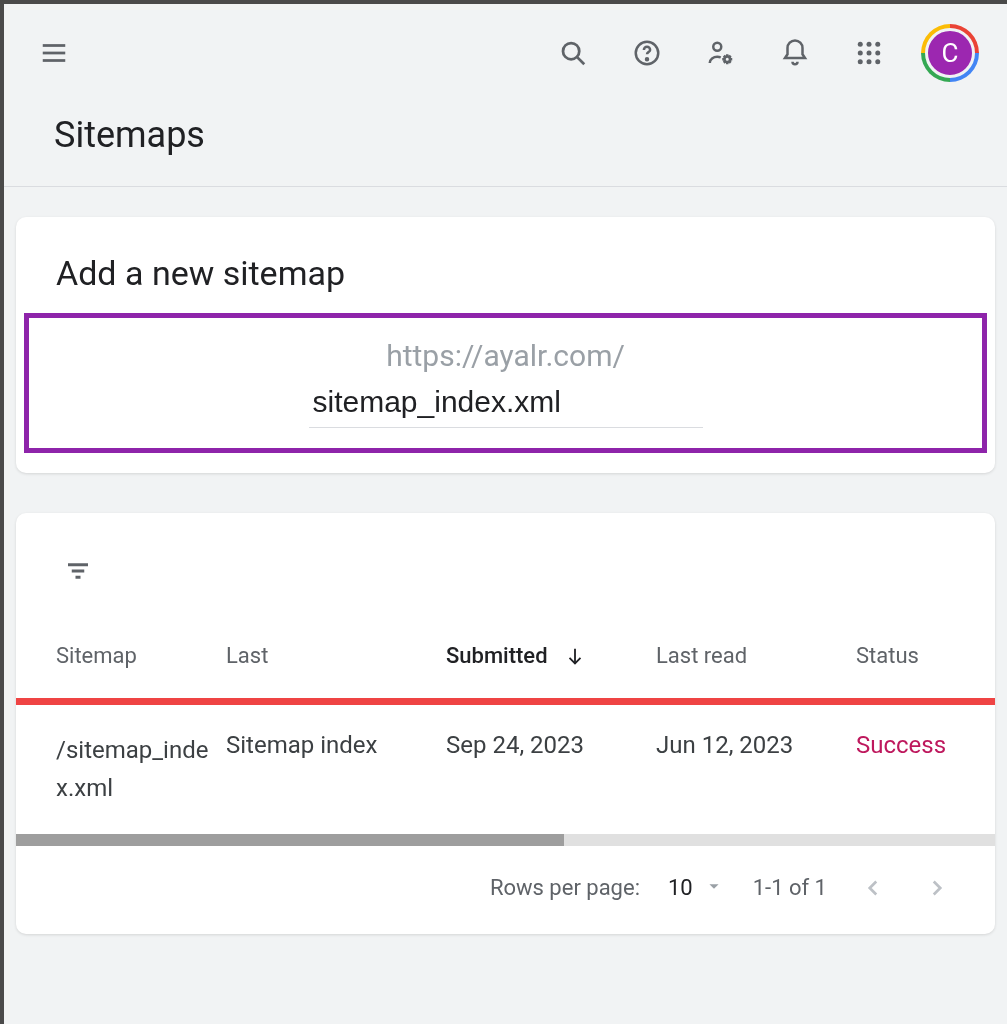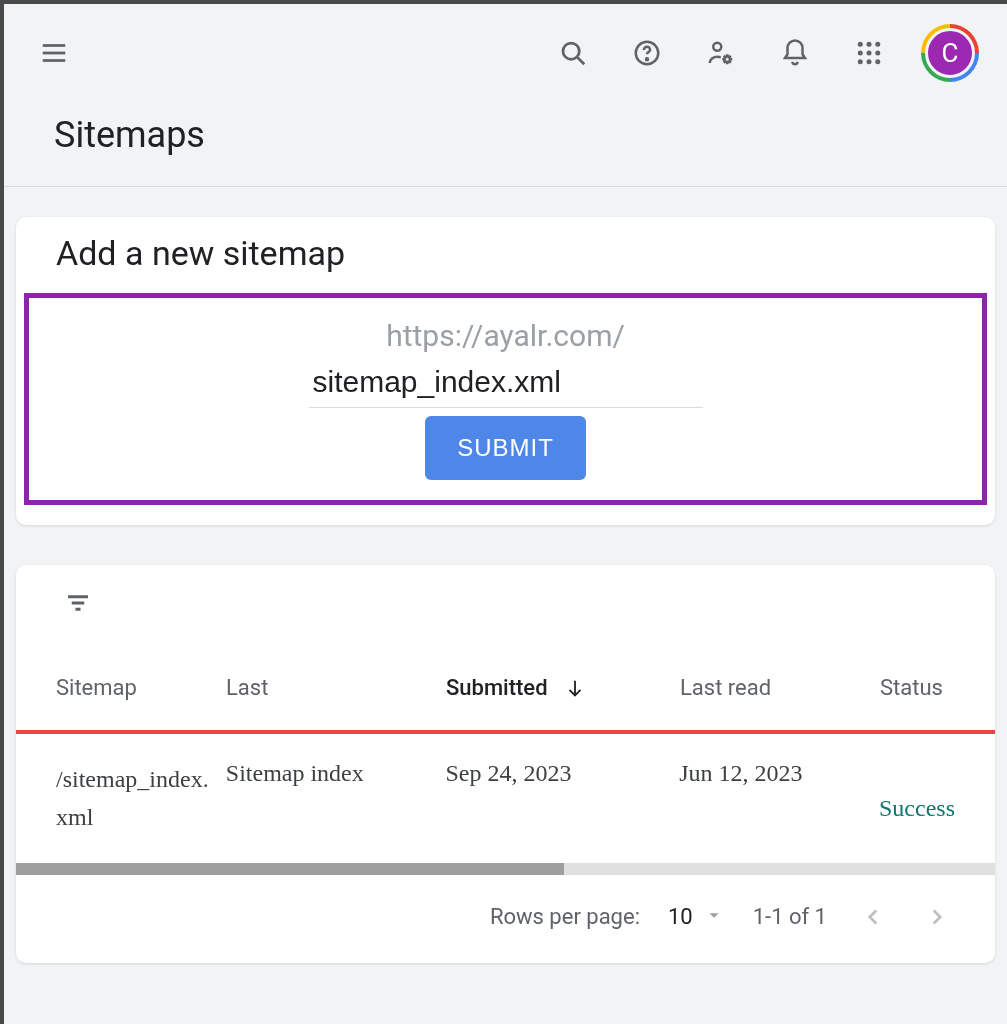--- a/index.html
+++ b/index.html
@@ -55,21 +55,21 @@
   }
   .content { padding: 30px 12px 0 12px; }
   .card {
     background: white;
     border-radius: 10px;
     box-shadow: 0 1px 3px rgba(0,0,0,0.12);
     margin-bottom: 40px;
     overflow: hidden;
   }
   .card-header {
-    padding: 16px 40px 20px 40px;
+    padding: 36px 40px 20px 40px;
     display:flex; align-items:center; justify-content:space-between;
   }
   .card-title {
     font-size: 34px;
     color: #202124;
     font-weight: 400;
   }
   .highlight-box {
     border: 5px solid #8e24aa;
     margin: 0 8px 20px 8px;
@@ -100,39 +100,38 @@
     border: none;
     border-radius: 6px;
     padding: 18px 32px;
     cursor: pointer;
   }
   .filter-icon { color:#5f6368; }
   .table { width: 100%; }
   .table-head {
     display:flex;
     padding: 30px 40px 30px 40px;
-    border-bottom: 4px solid #ef4444;
+    border-bottom: 7px solid #ef4444;
     color: #5f6368;
     font-size: 22px;
   }
   .col-sitemap { width: 170px; }
   .col-type { width: 220px; }
   .col-submitted { width: 210px; color:#202124; font-weight:500; display:flex; align-items:center; gap:16px;}
-  .col-lastread { width: 200px; margin-left: 24px; }
+  .col-lastread { width: 200px; }
   .col-status { flex:1; }
   .table-row {
     display:flex;
     padding: 26px 40px 26px 40px;
     color: #3c4043;
     font-size: 24px;
     align-items: flex-start;
-    font-family: Liberation Serif, serif;
   }
   .table-row .col-sitemap { word-break: break-all; line-height:1.6; padding-right:10px;}
-  .col-status.success { color: #0f766e; margin-top: 35px; }
+  .col-status.success { color: #be185d; }
   .scrollbar-indicator {
     height: 12px;
     background: #e0e0e0;
     position: relative;
     margin: 0 0 0 0;
   }
   .scrollbar-thumb {
     position:absolute; left:0; top:0; height:100%;
     width: 56%;
     background: #9e9e9e;
@@ -217,21 +216,20 @@
 
 <div class="content">
 
   <div class="card">
     <div class="card-header">
       <div class="card-title">Add a new sitemap</div>
     </div>
     <div class="highlight-box">
       <span class="url-prefix">https://ayalr.com/</span>
       <input class="sitemap-input" type="text" value="sitemap_index.xml" style="">
-      <button class="submit-btn">SUBMIT</button>
     </div>
   </div>
 
   <div class="card">
     <div class="card-header">
       <div class="icon-btn filter-icon">
         <svg viewBox="0 0 24 24" fill="none" stroke="currentColor" stroke-width="2.4">
           <line x1="4" y1="7" x2="20" y2="7"></line>
             <line x1="7" y1="12" x2="17" y2="12"></line>
             <line x1="10" y1="17" x2="14" y2="17"></line>

